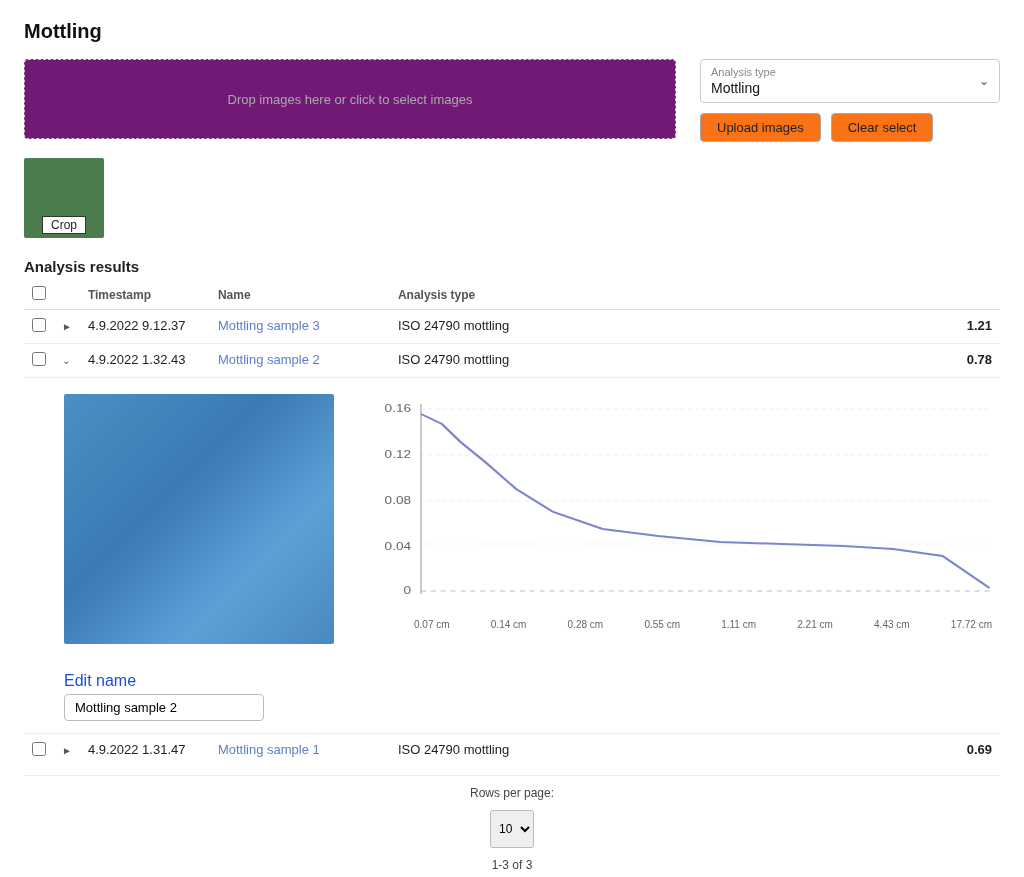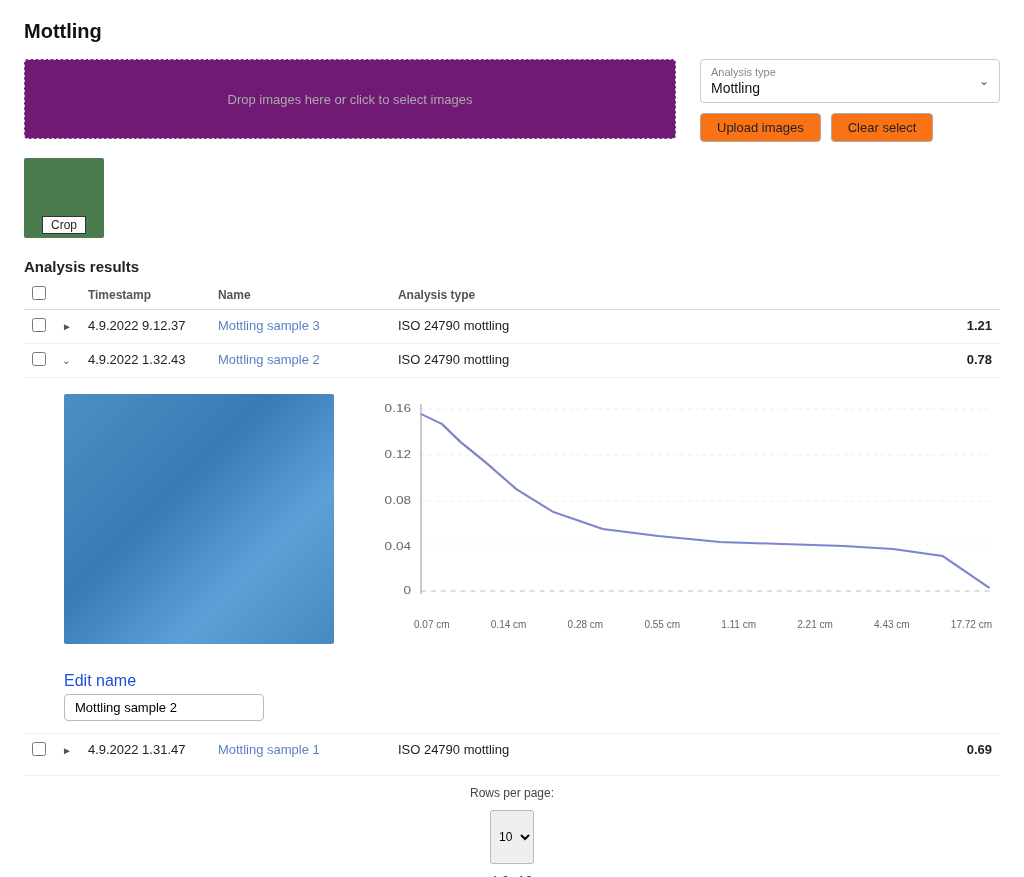--- a/index.html
+++ b/index.html
@@ -149,21 +149,21 @@
       padding: 10px 0 0 0;
       font-size: 12px;
       color: #444;
       border-top: 1px solid #eee;
       margin-top: 8px;
       flex-direction: column;
     }
     .pagination-select {
       border: 1px solid #bbb;
       border-radius: 3px;
-      padding: 18px 4px;
+      padding: 10px 4px;
       font-size: 12px;
     }
     .page-btn { background: none; border: none; cursor: pointer; font-size: 14px; color: #555; padding: 2px 4px; }
     .page-btn:disabled { color: #ccc; cursor: default; }
   </style>
 </head>
 <body>
 
 <h1>Mottling</h1>
 

